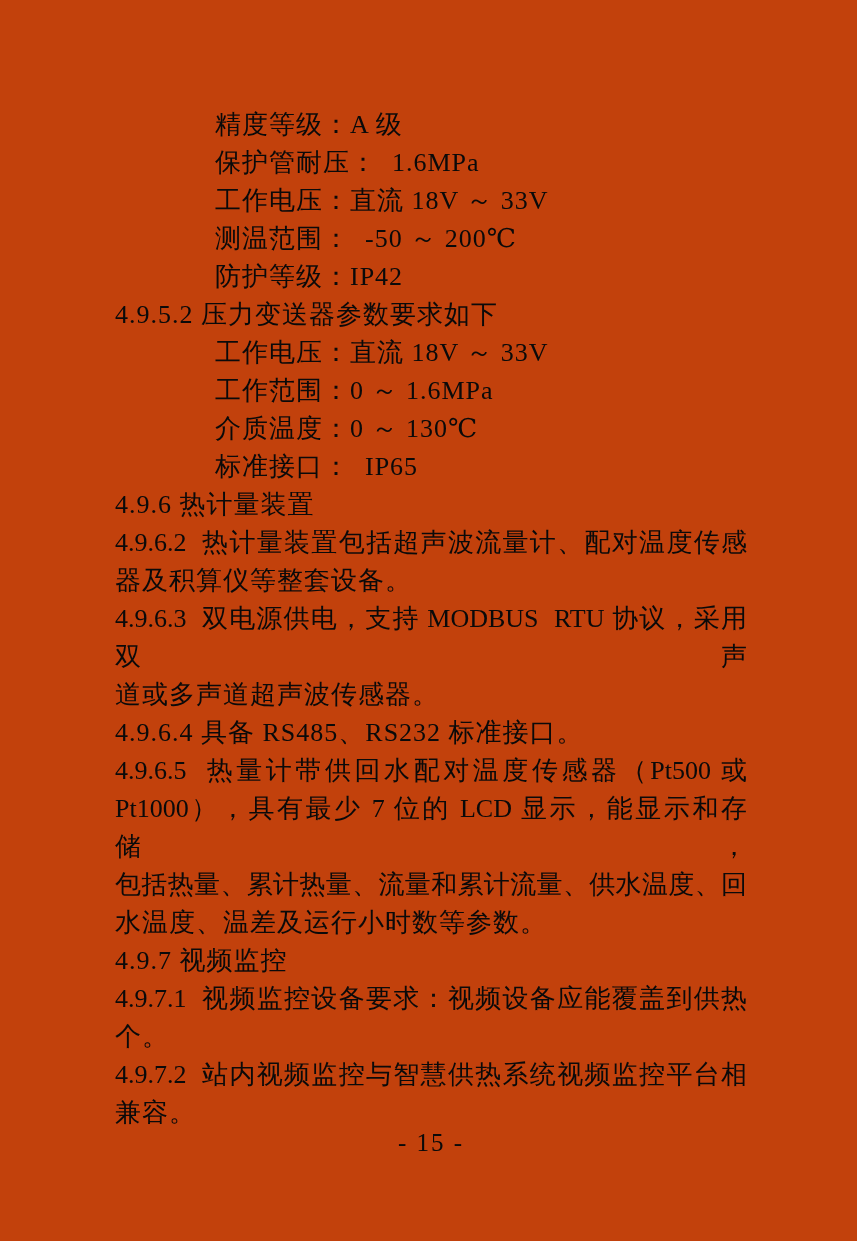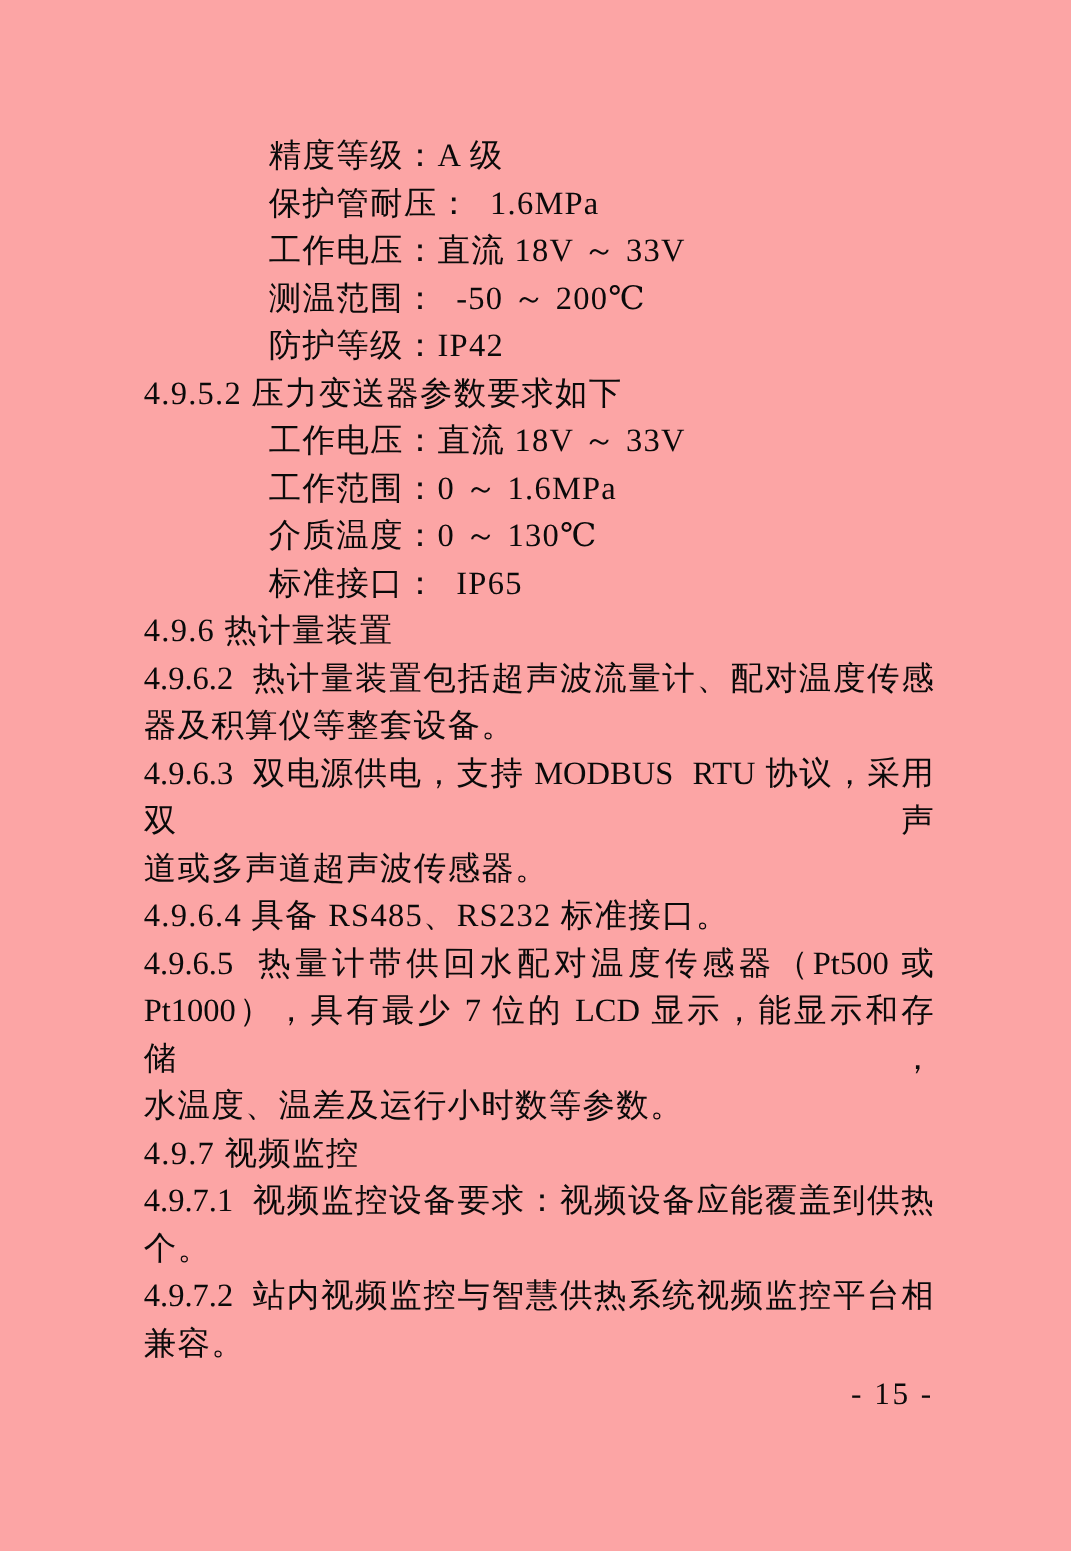--- a/index.html
+++ b/index.html
@@ -8,21 +8,21 @@
     height: 1241px;
     background: #ffffff;
     font-family: "Liberation Serif", "DejaVu Serif", serif;
     color: #000000;
     overflow: hidden;
   }
   .page {
     position: relative;
     width: 857px;
     height: 1241px;
-    background: #fca5a5;
+    background: #c2410c;
   }
   .doc-body {
     position: absolute;
     left: 115px;
     top: 106px;
     width: 632px;
   }
   .line {
     font-size: 26px;
     line-height: 38px;
@@ -34,24 +34,24 @@
     padding-left: 100px;
   }
   .line.justified {
     text-align: justify;
     text-align-last: justify;
     text-justify: inter-character;
     letter-spacing: 0;
   }
   .page-number {
     position: absolute;
-    top: 1097px;
+    top: 1124px;
     left: 115px;
     width: 632px;
-    text-align: right;
+    text-align: center;
     font-size: 25px;
     line-height: 38px;
     letter-spacing: 2px;
     color: #0a0a0a;
   }
 </style>
 </head>
 <body>
 
 <div class="page">
@@ -68,20 +68,21 @@
       <div class="line indent">介质温度：0 ～ 130℃</div>
       <div class="line indent">标准接口：  IP65</div>
       <div class="line">4.9.6 热计量装置</div>
       <div class="line justified">4.9.6.2  热计量装置包括超声波流量计、配对温度传感</div>
       <div class="line">器及积算仪等整套设备。</div>
       <div class="line justified">4.9.6.3  双电源供电，支持 MODBUS  RTU 协议，采用双声</div>
       <div class="line">道或多声道超声波传感器。</div>
       <div class="line">4.9.6.4 具备 RS485、RS232 标准接口。</div>
       <div class="line justified">4.9.6.5  热量计带供回水配对温度传感器（Pt500 或</div>
       <div class="line justified">Pt1000），具有最少 7 位的 LCD 显示，能显示和存储，</div>
+      <div class="line justified">包括热量、累计热量、流量和累计流量、供水温度、回</div>
       <div class="line">水温度、温差及运行小时数等参数。</div>
       <div class="line">4.9.7 视频监控</div>
       <div class="line justified">4.9.7.1  视频监控设备要求：视频设备应能覆盖到供热</div>
       <div class="line">个。</div>
       <div class="line justified">4.9.7.2  站内视频监控与智慧供热系统视频监控平台相</div>
       <div class="line">兼容。</div>
     </div>
   <div class="page-number">- 15 -</div>
 </div>
 

